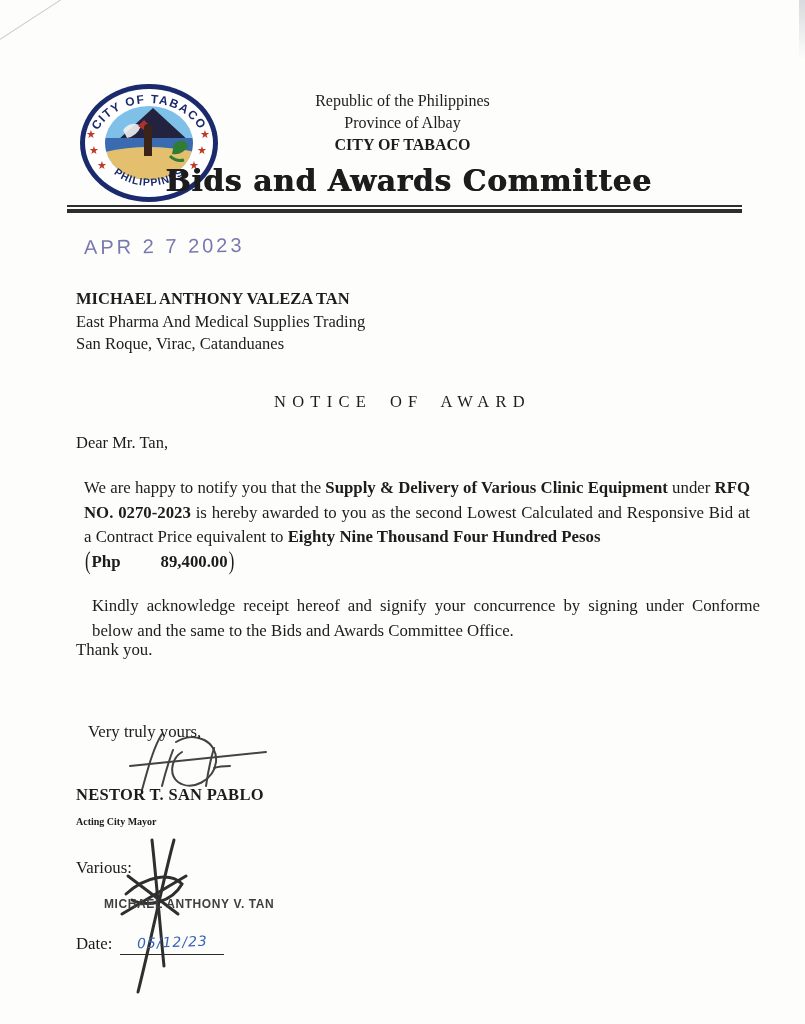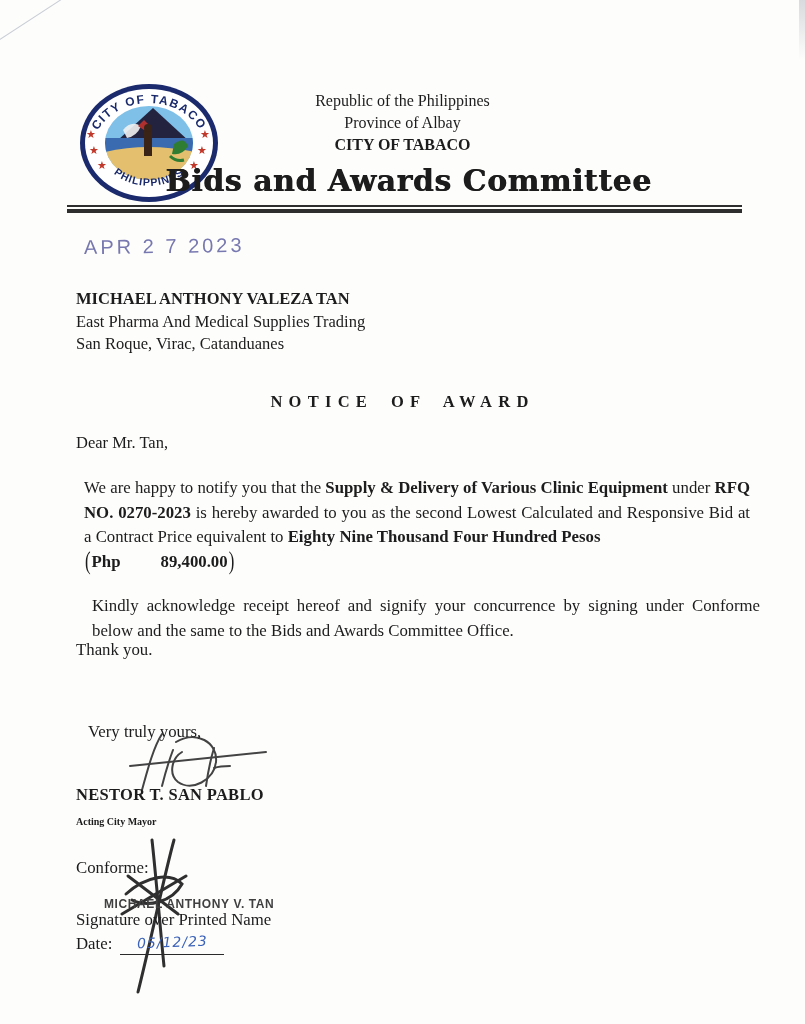--- a/index.html
+++ b/index.html
@@ -56,21 +56,21 @@
     opacity:.9;
   }
 
   
   .recipient{position:absolute;left:76px;top:288px;font-size:16.5px;line-height:22.5px;}
   .recipient .name{font-weight:bold;}
 
   
   .noa-title{
     position:absolute;left:0;right:0;top:392px;text-align:center;
-    font-weight:bold;font-size:16.5px;letter-spacing:.38em;word-spacing:.45em;
+    font-weight:normal;font-size:16.5px;letter-spacing:.38em;word-spacing:.45em;
   }
   .salutation{position:absolute;left:76px;top:433px;font-size:16.5px;}
   .para1{
     position:absolute;left:76px;top:468px;width:666px;
     font-size:16.8px;line-height:24.6px;text-align:justify;margin:8px;
   }
   .price{white-space:nowrap;font-size:16.8px;}
   .price b{font-weight:bold;}
   .price .paren{
     display:inline-block;transform:scaleY(1.45);
@@ -197,32 +197,31 @@
       <path d="M44,58 C48,42 52,30 55,22"></path>
       <path d="M88,58 C90,44 93,30 96,20"></path>
       <path d="M96,40 c6,-2 10,-2 16,-2"></path>
       <path d="M12,38 L148,24"></path>
     </g>
   </svg>
 
   <div class="signer-name">NESTOR T. SAN PABLO</div>
   <div class="signer-title">Acting City Mayor</div>
 
-  <div class="conforme-label">Conforme:</div>
+  <div class="conforme-label">Various:</div>
 
   <svg class="conforme-sig" viewBox="0 0 100 160">
     <g fill="none" stroke="#1e1e1e" stroke-width="3" stroke-linecap="round" opacity="0.92">
       <path d="M62,4 C52,40 40,100 26,156"></path>
       <path d="M40,4 C44,40 48,90 52,130"></path>
       <path d="M14,58 C34,40 58,36 70,48 C60,66 36,72 20,64"></path>
       <path d="M10,78 L74,40"></path>
       <path d="M16,40 L66,78"></path>
     </g>
   </svg>
 
   <div class="stamped-name">MICHAEL ANTHONY V. TAN</div>
-  <div class="sig-line-label">Signature over Printed Name</div>
 
   <div class="date-row">
     <span>Date:</span><span class="date-line"><span class="hand-date">05/12/23</span></span>
   </div>
 
 </div>
 
 </body></html>

